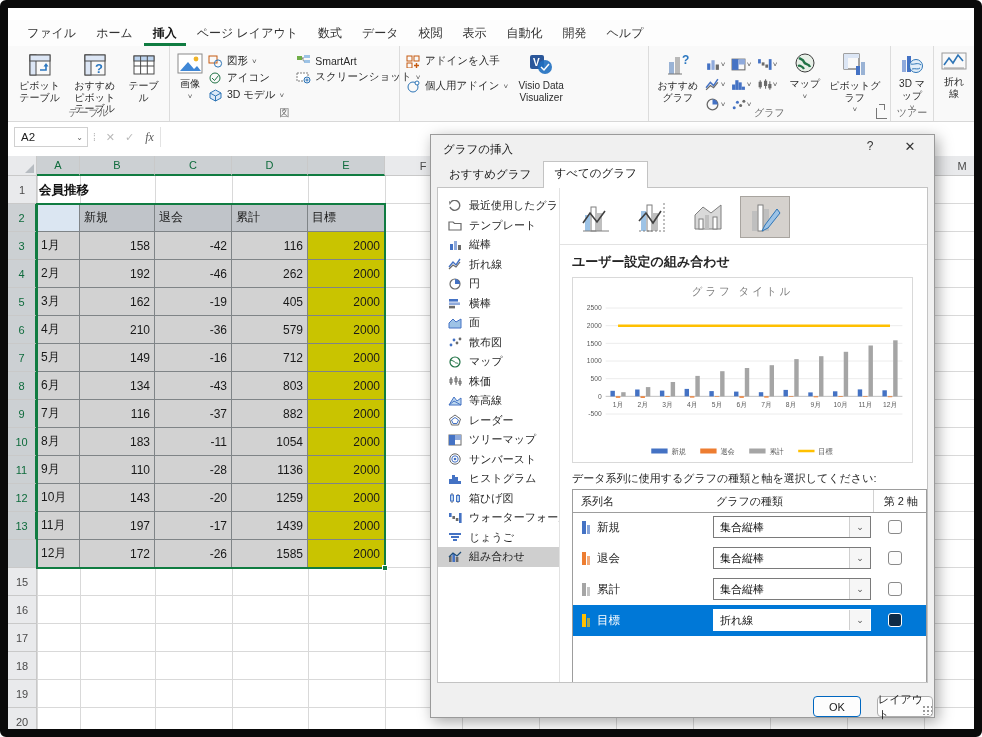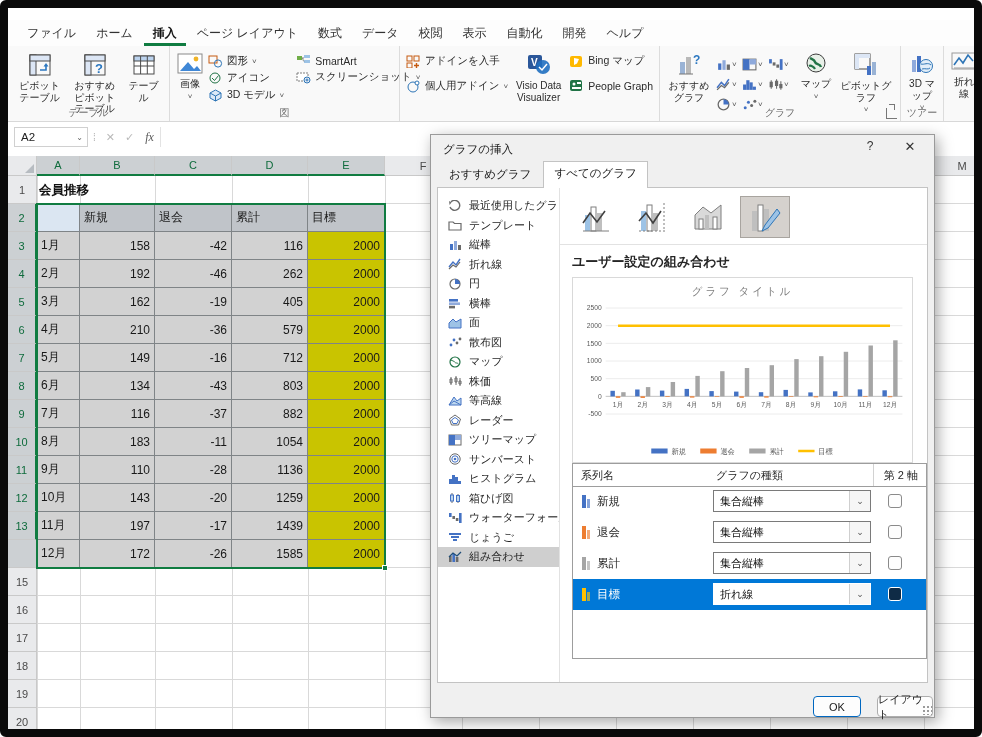--- a/index.html
+++ b/index.html
@@ -250,42 +250,20 @@
       <div class="bigbtn" style="width:58px">
         <span>
               <svg width="26" height="26" viewBox="0 0 26 26">
                 <rect x="2" y="3" width="14" height="14" rx="2" fill="#2b579a"></rect>
                 <text x="5" y="14" font-size="10" fill="#fff" font-weight="bold">V</text>
                 <circle cx="17" cy="15" r="7" fill="#1f6fc0" opacity="0.9"></circle>
                 <path d="M13 15 l3 3 5-6" stroke="#fff" stroke-width="1.5" fill="none"></path>
               </svg>
             </span>
         <span class="lbl">Visio Data Visualizer</span>
-      </div>
-      <div class="smallcol">
-        <div class="smallbtn">
-              <span>
-                <svg width="15" height="13" viewBox="0 0 15 13">
-                  <rect x="1" y="1" width="12" height="11" rx="2" fill="#ffb900"></rect>
-                  <path d="M5 3 v7 l3-1.6 2-4.4z" fill="#fff"></path>
-                </svg>
-              </span>
-              <span>Bing マップ</span>
-            </div>
-        <div class="smallbtn" style="margin-top:8px">
-              <span>
-                <svg width="15" height="13" viewBox="0 0 15 13">
-                  <rect x="1" y="1" width="12" height="11" rx="2" fill="#217346"></rect>
-                  <circle cx="5" cy="5" r="1.5" fill="#fff"></circle>
-                  <rect x="8" y="3" width="4" height="2" fill="#fff"></rect>
-                  <rect x="3" y="8" width="9" height="2" fill="#fff"></rect>
-                </svg>
-              </span>
-              <span>People Graph</span>
-            </div>
       </div>
     </div>
 
     <div class="rgroup" style="width:253px">
       <div class="bigbtn" style="width:46px">
         <span>
               <svg width="26" height="26" viewBox="0 0 26 26">
                 <rect x="4" y="10" width="5" height="12" fill="#9ab3d5"></rect>
                 <rect x="10" y="5" width="5" height="17" fill="#b9b9b9"></rect>
                 <path d="M3 22 h14" stroke="#777"></path>
@@ -891,20 +869,21 @@
                 <rect x="81.5" y="170.5" width="17" height="5" fill="#4472C4"></rect>
                 <text x="102.5" y="176" font-size="7.5" fill="#595959">新規</text>
                 <rect x="132.5" y="170.5" width="17" height="5" fill="#ED7D31"></rect>
                 <text x="153.5" y="176" font-size="7.5" fill="#595959">退会</text>
                 <rect x="183.5" y="170.5" width="17" height="5" fill="#A5A5A5"></rect>
                 <text x="204.5" y="176" font-size="7.5" fill="#595959">累計</text>
                 <rect x="234.5" y="171.75" width="17" height="2.5" fill="#FFC000"></rect>
                 <text x="255.5" y="176" font-size="7.5" fill="#595959">目標</text>
               </svg>
             </div>
+        <div class="instr">データ系列に使用するグラフの種類と軸を選択してください:</div>
         <div class="stable" id="seriesTable">
           <div class="sth">
             <span class="h1">系列名</span>
             <span class="h2">グラフの種類</span>
             <span class="vsep"></span>
             <span class="h3">第 2 軸</span>
           </div>
         <div class="srow" style="top: 22px;">
                 <span class="sw" style="background:#4472C4"></span>
                 <span class="nm">新規</span>

